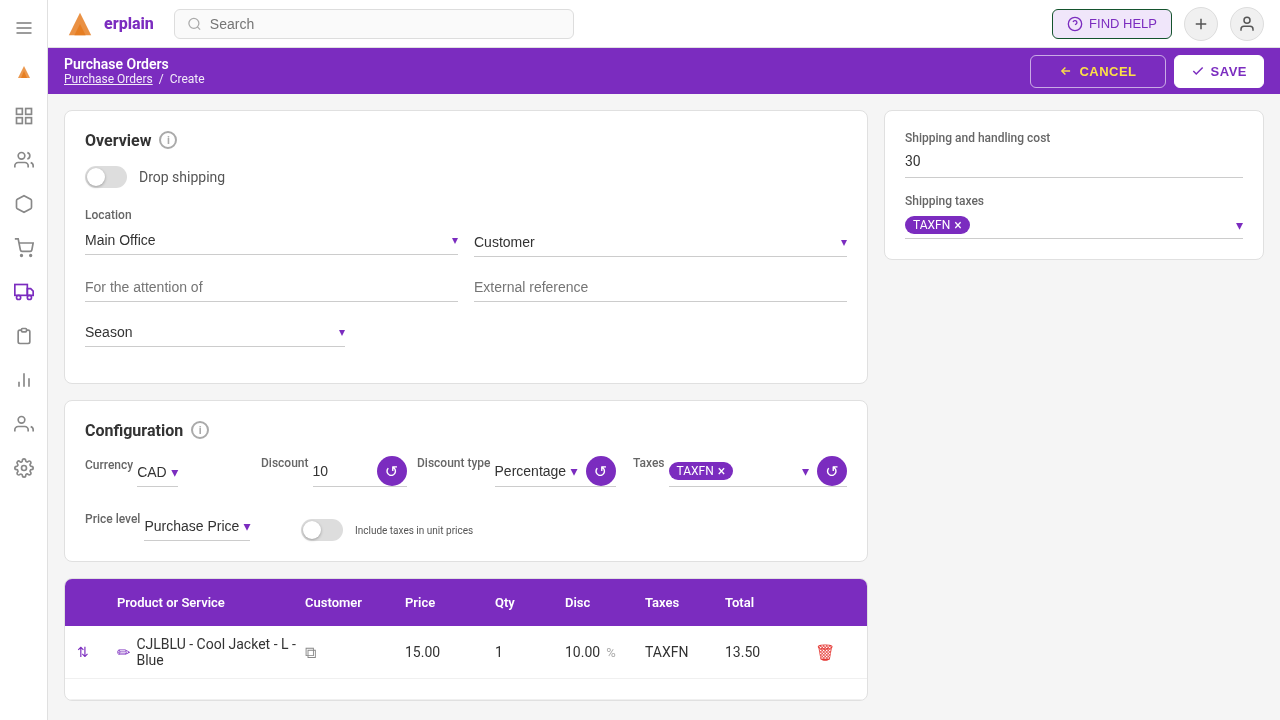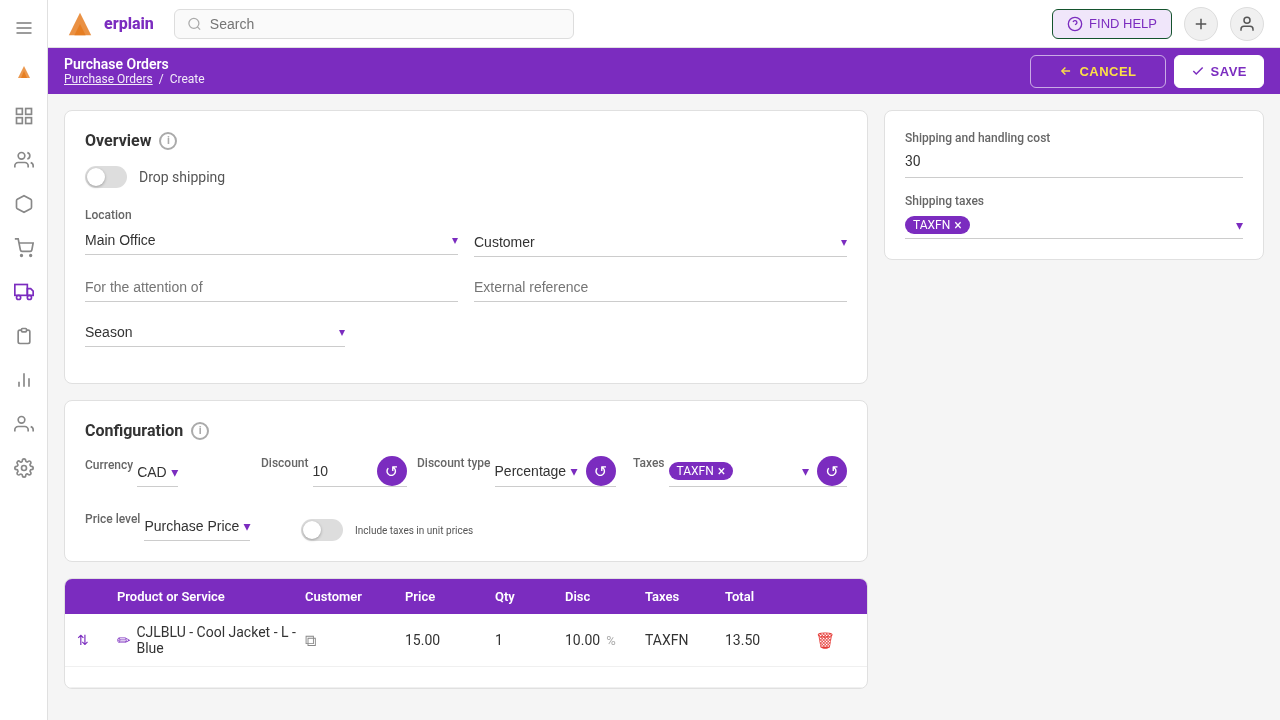--- a/index.html
+++ b/index.html
@@ -34,21 +34,21 @@
     .cancel-btn { display: flex; align-items: center; gap: 6px; background: transparent; border: 1px solid rgba(255,255,255,0.6); border-radius: 6px; padding: 8px 28px; cursor: pointer; color: #fde047; font-weight: 600; font-size: 13px; letter-spacing: 0.5px; }
     .save-btn { display: flex; align-items: center; gap: 6px; background: #fff; border: 1px solid #fff; border-radius: 6px; padding: 8px 16px; cursor: pointer; color: #7b2cbf; font-weight: 600; font-size: 13px; letter-spacing: 0.5px; }
 
     
     .content { flex: 1; overflow-y: auto; padding: 16px; display: flex; gap: 16px; }
     .content-left { flex: 1; display: flex; flex-direction: column; gap: 16px; }
     .content-right { width: 380px; flex-shrink: 0; }
 
     
     .card { background: #fff; border-radius: 8px; border: 1px solid #e0e0e0; padding: 20px; }
-    .card-title { font-size: 16px; font-weight: 700; display: flex; align-items: center; gap: 8px; margin-bottom: 16px; }
+    .card-title { font-size: 16px; font-weight: 700; display: flex; gap: 8px; margin-bottom: 16px; }
     .info-icon { width: 18px; height: 18px; border-radius: 50%; border: 2px solid #aaa; display: flex; align-items: center; justify-content: center; color: #aaa; font-size: 11px; font-weight: 700; cursor: pointer; }
 
     
     .toggle-row { display: flex; align-items: center; gap: 12px; margin-bottom: 20px; }
     .toggle { width: 42px; height: 22px; background: #ddd; border-radius: 11px; position: relative; cursor: pointer; }
     .toggle-knob { width: 18px; height: 18px; background: #fff; border-radius: 50%; position: absolute; top: 2px; left: 2px; box-shadow: 0 1px 3px rgba(0,0,0,0.3); }
     .toggle-label { font-size: 14px; color: #555; }
 
     
     .form-row { display: flex; gap: 16px; margin-bottom: 16px; }
@@ -80,21 +80,21 @@
     .include-taxes-label { font-size: 10px; color: #555; }
 
     
     .right-panel { background: #fff; border-radius: 8px; border: 1px solid #e0e0e0; padding: 20px; }
     .right-field-label { font-size: 12px; color: #666; font-weight: 500; margin-bottom: 4px; }
     .right-field-value { font-size: 14px; color: #333; border-bottom: 1px solid #ccc; padding: 4px 0 8px 0; margin-bottom: 16px; }
     .shipping-taxes-row { display: flex; align-items: center; border-bottom: 1px solid #ccc; gap: 8px; padding: 4px 0; }
 
     
     .table-card { background: #fff; border-radius: 8px; border: 1px solid #e0e0e0; overflow: hidden; }
-    .table-header { background: #7b2cbf; color: #fff; display: grid; grid-template-columns: 40px 1fr 100px 90px 70px 80px 80px 90px 40px; padding: 10px 12px; font-size: 13px; font-weight: 600; }
+    .table-header { background: #7b2cbf; color: #fff; display: grid; grid-template-columns: 40px 1fr 100px 90px 70px 80px 80px 90px 40px; padding: 16px 12px; font-size: 13px; font-weight: 600; }
     .table-row { display: grid; grid-template-columns: 40px 1fr 100px 90px 70px 80px 80px 90px 40px; padding: 10px 12px; border-bottom: 1px solid #f0f0f0; align-items: center; font-size: 14px; }
     .table-cell { display: flex; align-items: center; gap: 6px; }
     .sort-icon { color: #7b2cbf; cursor: pointer; }
     .edit-icon { color: #7b2cbf; cursor: pointer; font-size: 16px; }
     .copy-icon { color: #888; cursor: pointer; font-size: 16px; }
     .delete-icon { color: #e53935; cursor: pointer; font-size: 16px; }
     .percent-symbol { color: #aaa; font-size: 13px; }
   </style>
 </head>
 <body>

